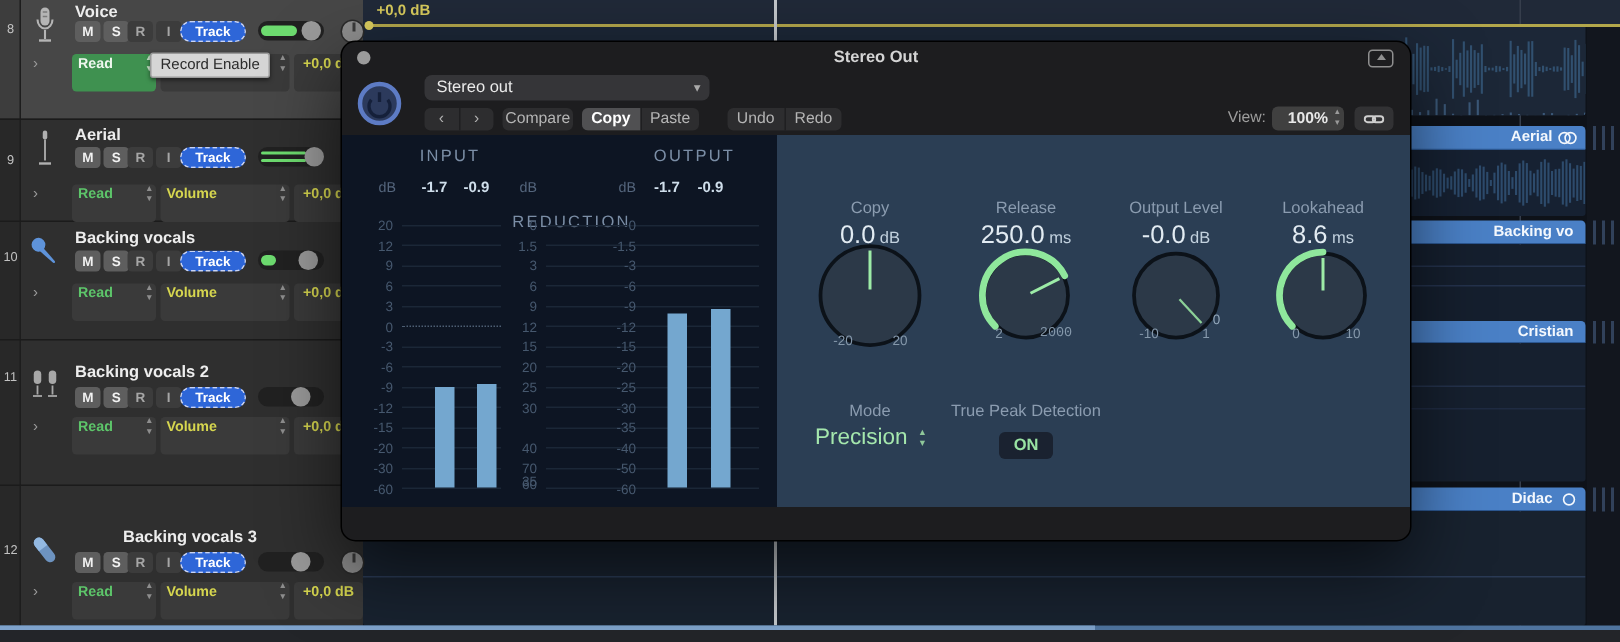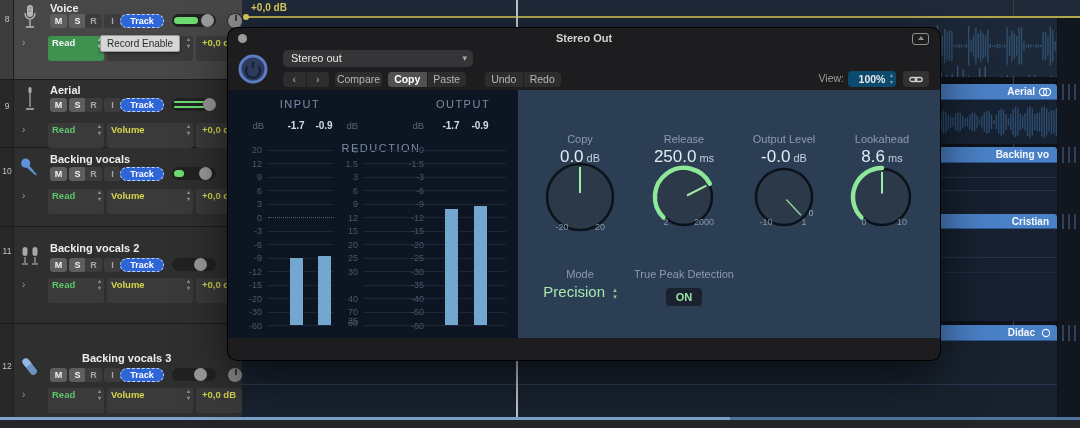--- a/index.html
+++ b/index.html
@@ -72,32 +72,32 @@
             border-right:3.5px solid transparent;border-bottom:4px solid #8f8f8f;}
   .hbtn{height:15px;border-radius:4px;background:#2d2d2f;color:#b5b5b5;font-size:10.5px;
         text-align:center;line-height:15px;}
   .hgroup{height:15px;border-radius:4px;background:#2d2d2f;display:flex;overflow:hidden;}
   .hgroup>div{flex:1;font-size:10.5px;color:#b5b5b5;text-align:center;line-height:15px;}
   .hgroup>div.sel{background:#505052;color:#fff;font-weight:bold;}
   .hgroup>div + div{border-left:1px solid #1f1f21;}
   .preset-box{left:55px;top:22px;width:190px;height:17px;background:#353538;border-radius:5px;
               color:#eaeaea;font-size:11px;line-height:17px;padding:0 8px;}
   .preset-box .chev{position:absolute;right:6px;top:0;color:#a9a9a9;font-size:9px;}
-  .view-box{left:620px;top:43px;width:48px;height:16px;background:#0c4a6e;border-radius:4px;
+  .view-box{left:620px;top:43px;width:48px;height:16px;background:#404040;border-radius:4px;
             color:#e8e8e8;font-size:10.5px;font-weight:bold;line-height:16px;text-align:center;}
   .view-box .stp{position:absolute;right:3px;top:1px;font-size:6px;line-height:7px;color:#9a9a9a;font-weight:normal;}
   .link-btn{left:675px;top:43px;width:26px;height:16px;background:#323234;border-radius:4px;}
   .view-label{left:586px;top:44px;width:30px;font-size:10.5px;color:#9d9d9d;text-align:right;}
 
   
   #pcontent{left:0;top:62px;width:712px;height:248px;}
   #meters{left:0;top:0;width:290px;height:248px;background:#0d1523;}
   .mhead{top:8px;height:14px;font-size:11px;letter-spacing:1.5px;color:#7b8ea6;text-align:center;}
   .munit{top:30px;height:12px;font-size:9.5px;color:#54657c;text-align:right;}
-  .mread{top:30px;height:12px;font-size:10px;font-weight:bold;color:#cfdeeb;text-align:center;}
+  .mread{top:30px;height:12px;font-size:10px;font-weight:bold;color:#cfdeeb;text-align:left;}
   .tick-label{position:absolute;width:34px;font-size:9px;color:#46586e;text-align:right;}
   .tick-line{position:absolute;height:1px;background:#1b2737;}
   .tick-line.dotted{background:none;border-top:1px dotted #4d5e73;}
   .meter-bar{position:absolute;width:13px;background:#74a7cf;}
   #controls{left:290px;top:0;width:422px;height:248px;background:#2b3e54;}
   .knob-group{width:104px;height:170px;}
   .kg-label{position:absolute;left:0;top:3px;width:104px;text-align:center;font-size:11px;color:#8b9cb0;}
   .kg-value{position:absolute;left:0;top:17px;width:104px;text-align:center;color:#e2ebf2;}
   .kg-value .num{font-size:17px;}
   .kg-value .unit{font-size:11px;color:#c2d1de;margin-left:3px;}
@@ -1044,21 +1044,21 @@
       <div class="abs knob-group" style="left:404px;top:40px;">
           <div class="kg-label">Release</div>
           <div class="kg-value"><span class="num">250.0</span><span class="unit">ms</span></div>
           <svg style="position:absolute;left:10px;top:25px;" width="84" height="84" viewBox="0 0 84 84">
             <circle cx="42" cy="42" r="28" fill="#2c3948" stroke="#0c1219" stroke-width="2.5"></circle>
             <path d="M 21.5 62.5 A 29 29 0 1 1 67.8 28.8" fill="none" stroke="#8fe79c" stroke-width="4.5" stroke-linecap="round"></path>
             <line x1="45.0" y1="40.5" x2="64.3" y2="30.7" stroke="#9deca7" stroke-width="2"></line>
           </svg>
           <div class="kg-minmax">
             <span style="left:19px;top:87px;">2</span>
-            <span style="left:57px;top:87px;">2000</span>
+            <span style="left:57px;top:87px;font-family:Liberation Mono, monospace;">2000</span>
           </div>
         </div>
       <div class="abs knob-group" style="left:504px;top:40px;">
           <div class="kg-label">Output Level</div>
           <div class="kg-value"><span class="num">-0.0</span><span class="unit">dB</span></div>
           <svg style="position:absolute;left:10px;top:25px;" width="84" height="84" viewBox="0 0 84 84">
             <circle cx="42" cy="42" r="28" fill="#2c3948" stroke="#0c1219" stroke-width="2.5"></circle>
             <line x1="44.3" y1="44.5" x2="59.0" y2="60.3" stroke="#8cd197" stroke-width="1.5"></line>
           </svg>
           <div class="kg-minmax">

